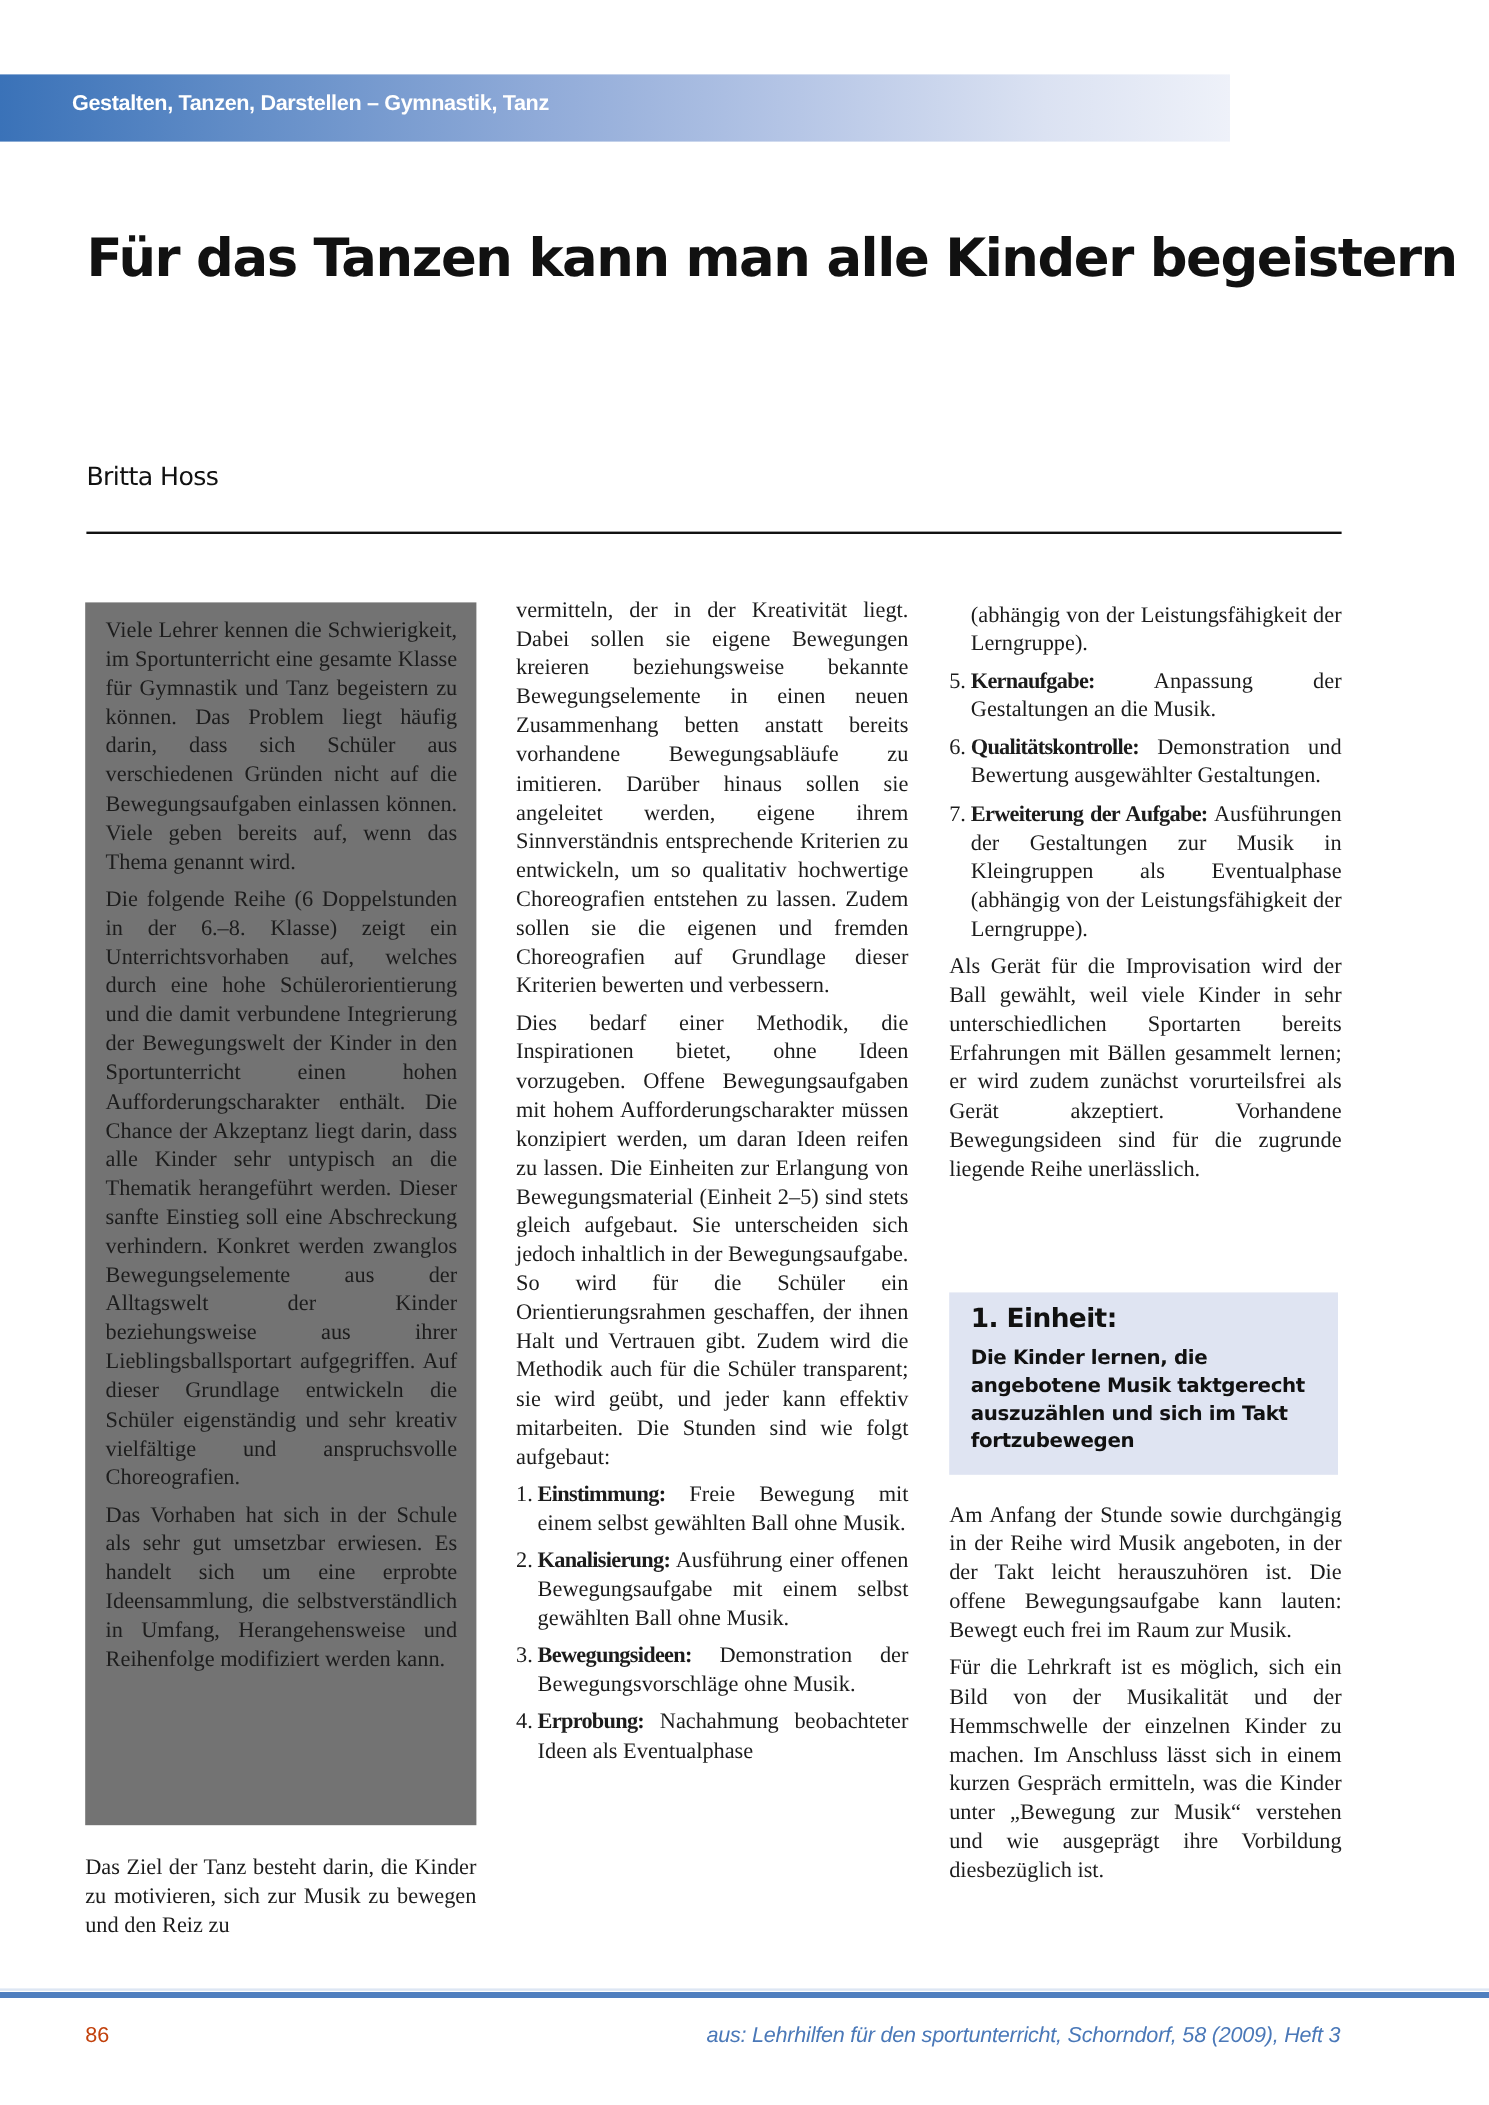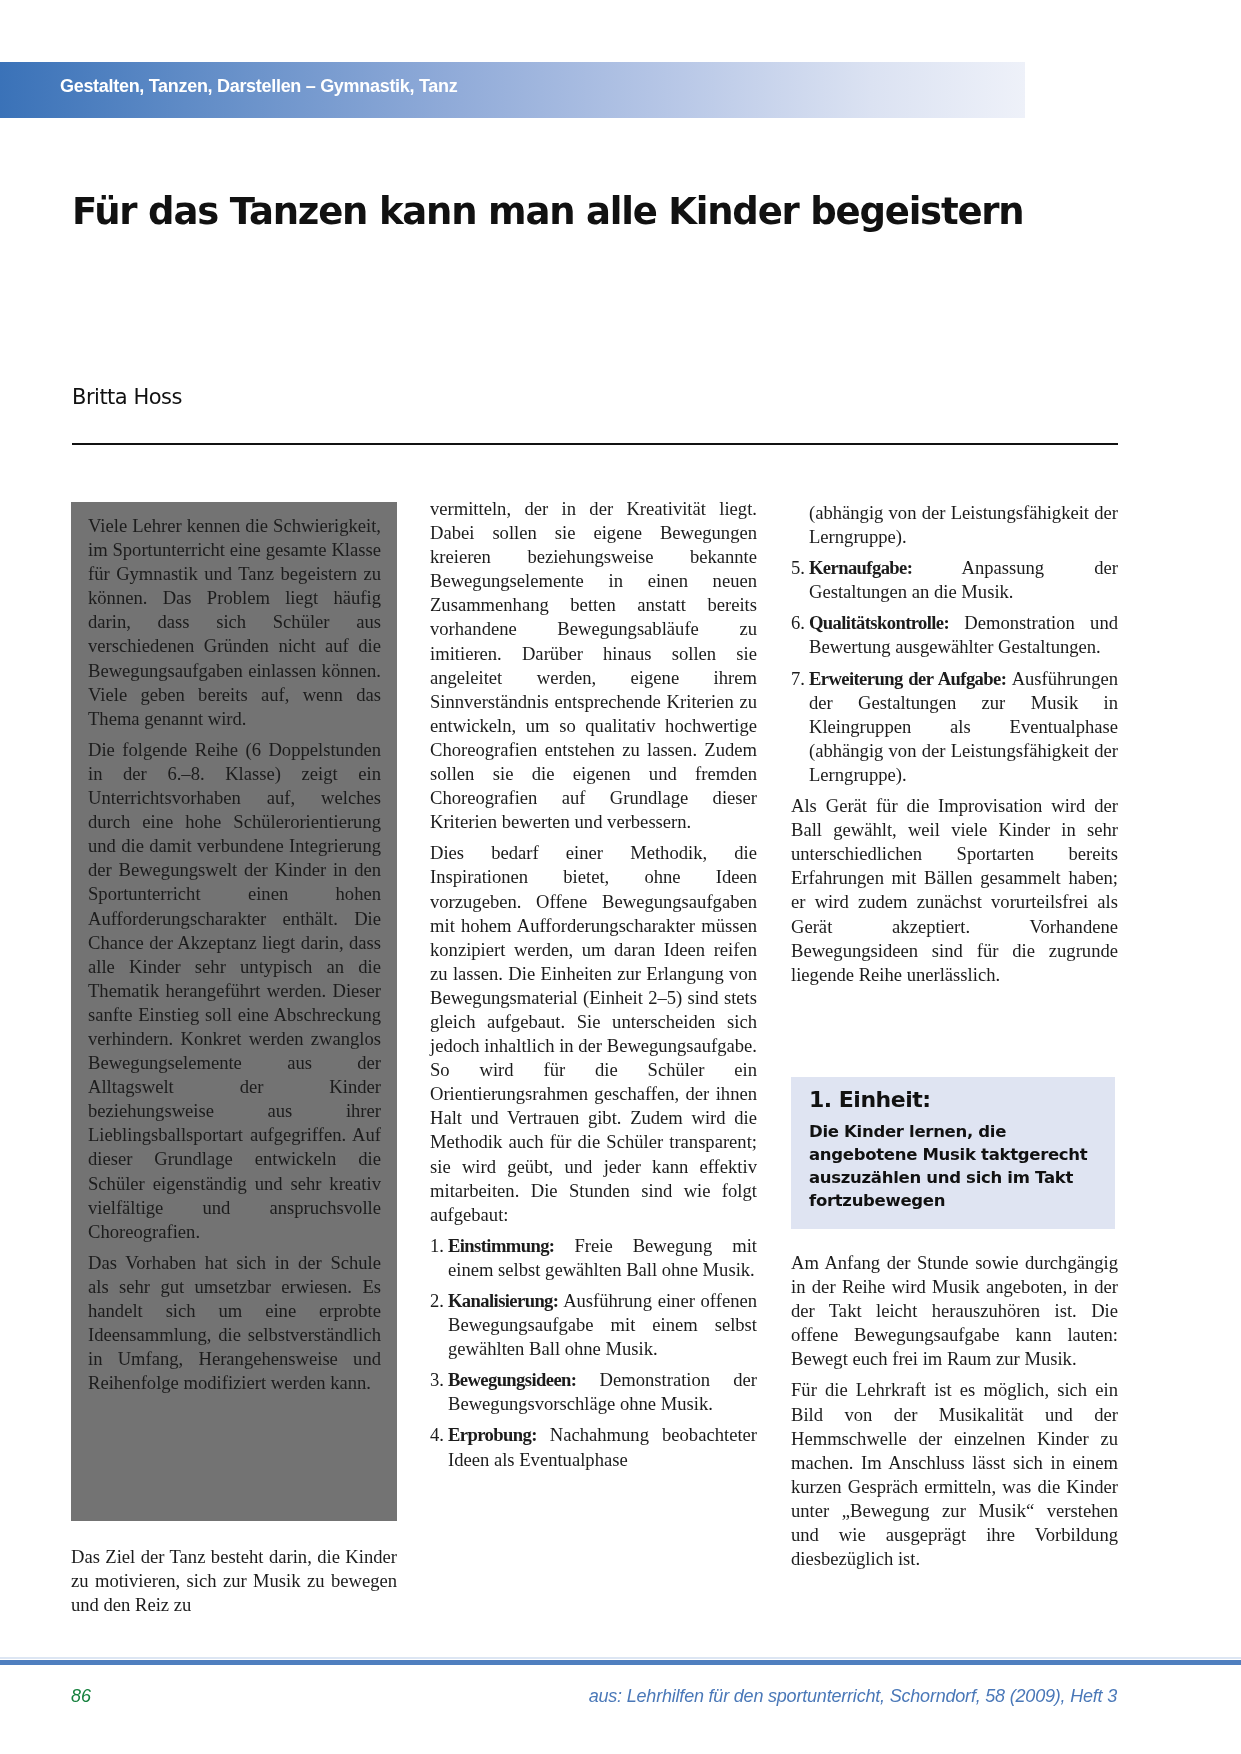--- a/index.html
+++ b/index.html
@@ -12,21 +12,21 @@
     }
     .header-band .rubric {
       position: absolute; left: 60px; top: 14px;
       font-family: "Liberation Sans", "DejaVu Sans", sans-serif;
       font-weight: bold; font-size: 18px; color: #ffffff; letter-spacing: -0.3px;
     }
 
     .title {
       position: absolute; left: 72px; top: 190px;
       font-family: "DejaVu Sans", "Liberation Sans", sans-serif;
-      font-weight: bold; font-size: 37px; color: #111111; letter-spacing: -1.2px;
+      font-weight: bold; font-size: 44px; color: #111111; letter-spacing: -1.2px;
     }
     .author {
       position: absolute; left: 72px; top: 385px;
       font-family: "DejaVu Sans", "Liberation Sans", sans-serif;
       font-size: 21px; color: #111111; letter-spacing: -0.5px;
     }
     .title-rule {
       position: absolute; left: 72px; top: 443px; width: 1046px; height: 2px; background: #111111;
     }
 
@@ -57,21 +57,21 @@
     }
     .unit-box .unit-title { position: absolute; left: 18px; top: 10px; font-size: 22px; font-weight: bold; letter-spacing: -0.5px; }
     .unit-box .unit-sub { position: absolute; left: 18px; top: 43px; width: 296px; font-size: 16.5px; font-weight: bold; line-height: 23px; letter-spacing: -0.3px; }
 
     .col3-after { left: 791px; top: 1251px; width: 327px; }
 
     .footer-rule { position: absolute; left: 0; top: 1660px; width: 1241px; height: 5px; background: #4f7fbf; }
     .footer-rule-top { position: absolute; left: 0; top: 1657px; width: 1241px; height: 2px; background: #dde6f3; }
     .page-number {
       position: absolute; left: 71px; top: 1686px;
-      font-family: "Liberation Sans", "DejaVu Sans", sans-serif; font-size: 18px; color: #15803d; font-style: italic;
+      font-family: "Liberation Sans", "DejaVu Sans", sans-serif; font-size: 18px; color: #c2410c;
     }
     .source-line {
       position: absolute; right: 124px; top: 1686px;
       font-family: "Liberation Sans", "DejaVu Sans", sans-serif; font-style: italic; font-size: 18px; color: #4a78b8; letter-spacing: -0.2px;
     }
   </style>
 </head>
 <body>
 
 <div class="header-band">
@@ -135,21 +135,21 @@
       <span class="num">6.</span>
       <span class="term">Qualitätskontrolle:</span>
       <span>Demonstration und Bewertung ausgewählter Gestaltungen.</span>
     </li>
     <li>
       <span class="num">7.</span>
       <span class="term">Erweiterung der Aufgabe:</span>
       <span>Ausführungen der Gestaltungen zur Musik in Kleingruppen als Eventualphase (abhängig von der Leistungsfähigkeit der Lerngruppe).</span>
     </li>
   </ol>
-  <p style="margin-top:7px;">Als Gerät für die Improvisation wird der Ball gewählt, weil viele Kinder in sehr unterschiedlichen Sportarten bereits Erfahrungen mit Bällen gesammelt haben; er wird zudem zunächst vorurteilsfrei als Gerät akzeptiert. Vorhandene Bewegungsideen sind für die zugrunde liegende Reihe unerlässlich.</p>
+  <p style="margin-top:7px;">Als Gerät für die Improvisation wird der Ball gewählt, weil viele Kinder in sehr unterschiedlichen Sportarten bereits Erfahrungen mit Bällen gesammelt lernen; er wird zudem zunächst vorurteilsfrei als Gerät akzeptiert. Vorhandene Bewegungsideen sind für die zugrunde liegende Reihe unerlässlich.</p>
 </div>
 
 <div class="unit-box">
   <div class="unit-title">1. Einheit:</div>
   <div class="unit-sub">Die Kinder lernen, die angebotene Musik taktgerecht auszuzählen und sich im Takt fortzubewegen</div>
 </div>
 
 <div class="col col3-after">
   <p>Am Anfang der Stunde sowie durchgängig in der Reihe wird Musik angeboten, in der der Takt leicht herauszuhören ist. Die offene Bewegungsaufgabe kann lauten: Bewegt euch frei im Raum zur Musik.</p>
   <p>Für die Lehrkraft ist es möglich, sich ein Bild von der Musikalität und der Hemmschwelle der einzelnen Kinder zu machen. Im Anschluss lässt sich in einem kurzen Gespräch ermitteln, was die Kinder unter „Bewegung zur Musik“ verstehen und wie ausgeprägt ihre Vorbildung diesbezüglich ist.</p>

